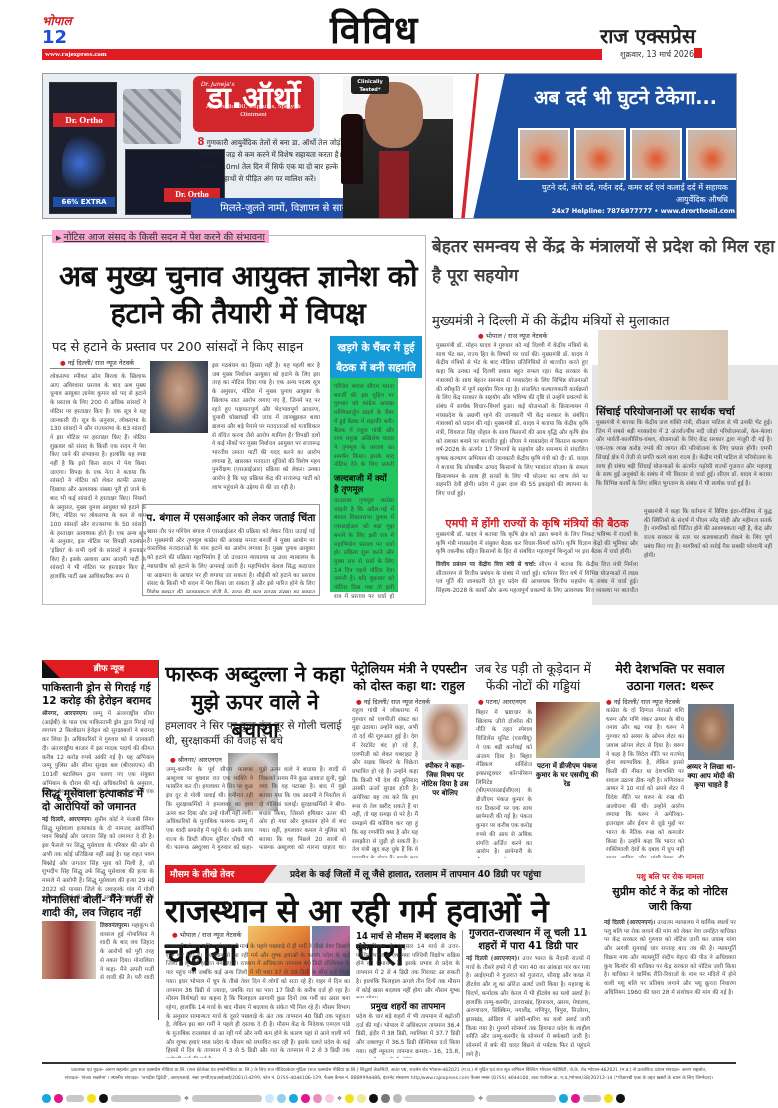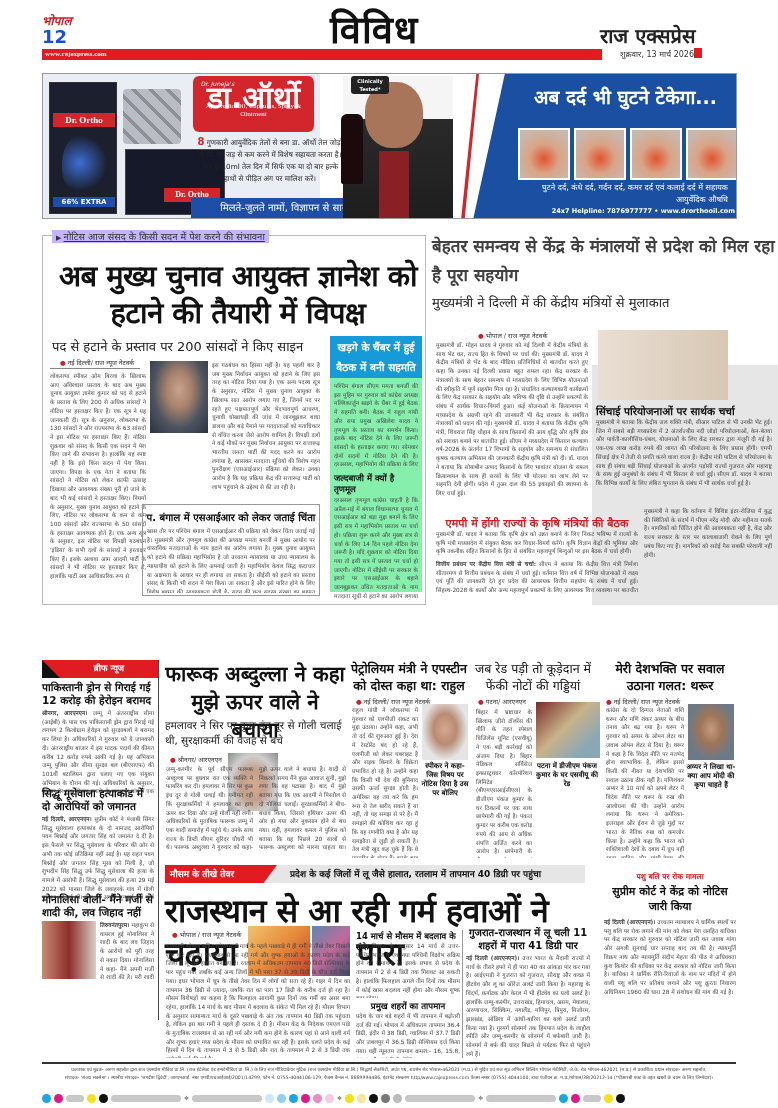--- a/index.html
+++ b/index.html
@@ -36,36 +36,36 @@
 .ad-bottle{left:298px;top:40px;width:22px;height:70px;background:#1b0a0c;border-radius:6px 6px 2px 2px;}
 .ad-blue{left:430px;top:0;width:265px;height:146px;background:#1a4fa1;clip-path:polygon(12% 0,100% 0,100% 100%,0 100%);}
 .ad-red-edge{left:418px;top:0;width:18px;height:146px;background:#d3262c;clip-path:polygon(85% 0,100% 0,20% 100%,0 100%);}
 .ad-h{left:470px;top:10px;width:225px;font-size:19px;color:#fff;text-align:center;font-weight:bold;}
 .ad-imgs{left:475px;top:54px;width:220px;height:52px;display:flex;gap:4px;}
 .ad-imgs div{flex:1;border:2px solid #fff;background:radial-gradient(circle at 50% 60%,#e2562e 0,#d9a487 40%,#c9b7ab 80%);}
 .ad-sub{left:470px;top:108px;width:225px;font-size:8px;color:#fff;text-align:right;padding-right:10px;line-height:12px;}
 .ad-help{left:470px;top:133px;width:222px;font-size:6.5px;color:#fff;text-align:right;font-weight:bold;}
 
 .lead{left:42px;top:235px;width:384px;height:370px;border:1px solid #bbb;}
-.kicker{left:52px;top:230px;font-size:9.5px;color:#333;background:#c4b5fd;padding:0 4px;}
+.kicker{left:52px;top:230px;font-size:9.5px;color:#333;background:#f9a8d4;padding:0 4px;}
 .kicker::before{content:"▶ ";font-size:7px;}
 .kicker span{text-decoration:underline;}
 .h1{left:48px;top:258px;width:380px;font-size:29px;font-weight:bold;line-height:37px;text-align:center;color:#111;letter-spacing:-0.5px;}
 .h1sub{left:52px;top:337px;width:268px;font-size:13px;color:#222;}
 .boxhead{left:330px;top:336px;width:92px;height:42px;background:#169ad8;color:#fff;font-size:10.5px;font-weight:bold;text-align:center;line-height:20px;padding-top:1px;}
-.sidebox{left:330px;top:378px;width:92px;height:214px;background:#86efac;}
+.sidebox{left:330px;top:378px;width:68px;height:214px;background:#22c55e;}
 .byline{font-size:6.5px;color:#333;}
 .byline::before{content:"● ";color:#d21f26;}
 .txt{font-size:5.8px;line-height:8.7px;color:#444;text-align:justify;overflow:hidden;}
 .photo{background:radial-gradient(ellipse at 50% 40%,#caa28d 0,#a8826c 30%,#4d5460 62%,#2d3140 100%);}
 .subbox{left:142px;top:504px;width:178px;height:92px;border:1px solid #999;}
 .subbox .hd{font-size:10px;font-weight:bold;text-align:center;margin:5px 0 3px;color:#111;}
 
 .rh1{left:432px;top:232px;width:344px;font-size:17px;font-weight:bold;line-height:29px;color:#404040;}
-.rh2{left:432px;top:293px;width:344px;font-size:13px;color:#222;}
+.rh2{left:432px;top:311px;width:344px;font-size:13px;color:#222;}
 .irr{left:592px;top:365px;width:186px;height:240px;background:#e6e6e6;}
 .bottombox{left:640px;top:505px;width:136px;height:100px;background:#e6e6e6;}
 .agri{left:436px;top:515px;width:202px;font-size:11px;font-weight:bold;color:#d21f26;text-align:center;}
 
 .brief{left:42px;top:660px;width:116px;height:18px;background:#e11b22;}
 .brief-tri{left:42px;top:660px;width:18px;height:18px;background:#111;clip-path:polygon(0 0,100% 100%,0 100%);}
 .brief-lbl{left:60px;top:662px;width:98px;font-size:8.5px;color:#fff;font-weight:bold;text-align:center;}
 .vline{left:158px;top:660px;width:1px;height:360px;background:#444;}
 .col1 .h{font-size:10.5px;font-weight:bold;color:#111;line-height:13px;}
 .h-farooq{left:165px;top:660px;width:180px;font-size:20.5px;font-weight:bold;line-height:28px;text-align:center;color:#111;}

